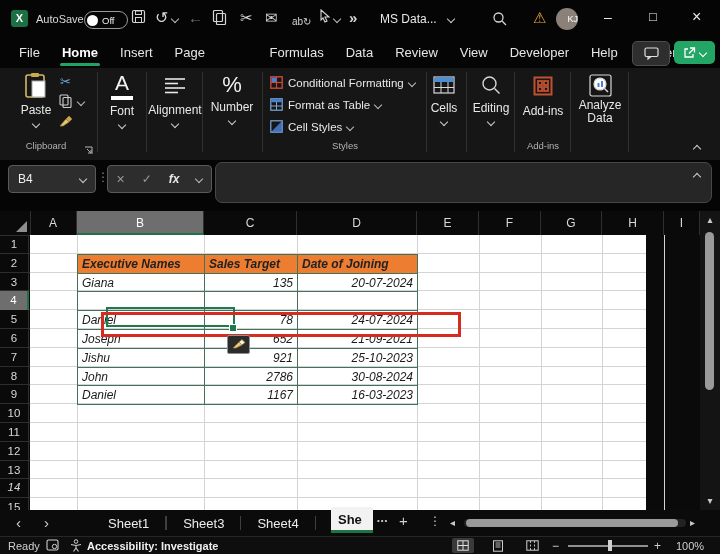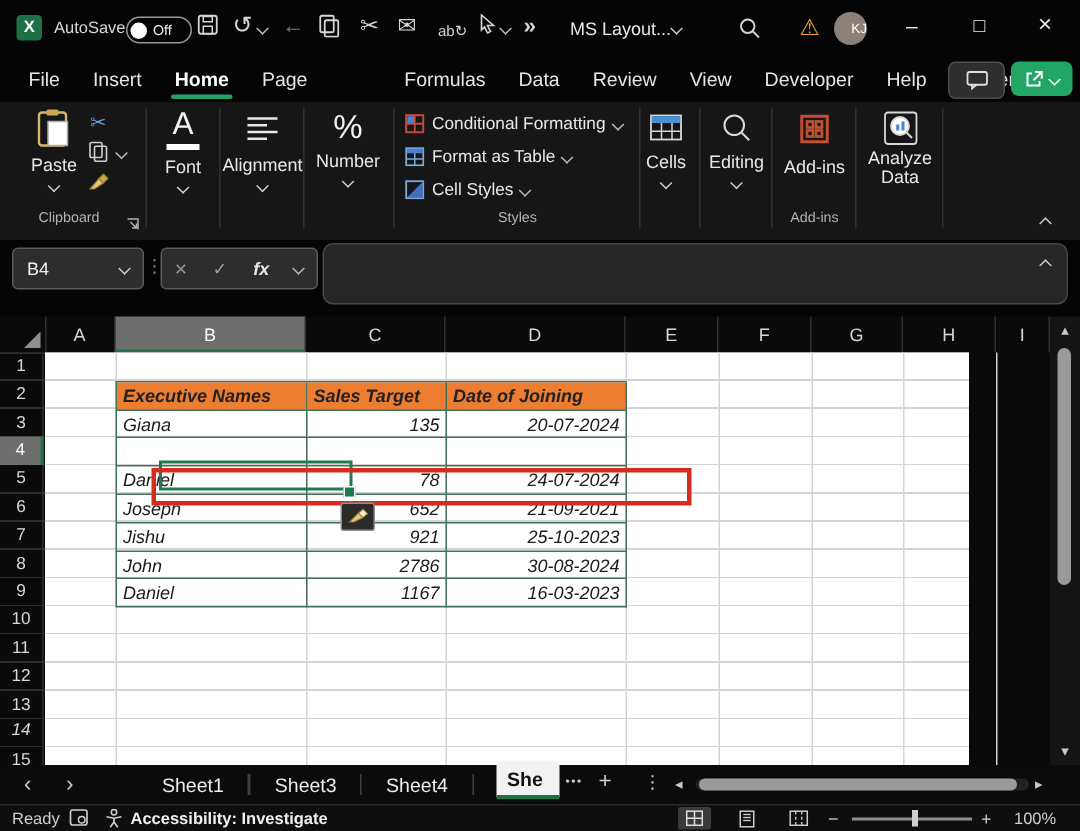--- a/index.html
+++ b/index.html
@@ -129,40 +129,40 @@
     <span class="qat" style="left:240px;">✂</span>
     <span class="qat" style="left:265px;">✉</span>
     <span class="qat" style="left:292px;font-size:10px;top:13px;">ab↻</span>
     <span class="qat" style="left:318px;">
       <svg width="13" height="14" viewBox="0 0 13 14">
           <polygon points="3,1 11,8 7,8 9,12 7,13 5,9 3,11" fill="none" stroke="#d5d5d5" stroke-width="1.1"></polygon>
         </svg>
     </span>
     <span class="qat chev" style="left:334px;top:16px;color:#bbb;"></span>
     <span class="qat" style="left:349px;font-weight:bold;">»</span>
-    <span class="abs" style="left:380px;top:12px;font-size:12px;color:#e8e8e8;">MS Layout...</span>
+    <span class="abs" style="left:380px;top:12px;font-size:12px;color:#e8e8e8;">MS Data...</span>
     <span class="abs chev" style="left:448px;top:16px;color:#ccc;"></span>
     <span class="abs" style="left:492px;top:11px;">
       <svg width="16" height="16" viewBox="0 0 16 16">
           <circle cx="6.5" cy="6.5" r="4.5" fill="none" stroke="#d5d5d5" stroke-width="1.3"></circle>
           <line x1="10" y1="10" x2="14" y2="14" stroke="#d5d5d5" stroke-width="1.3"></line>
         </svg>
     </span>
     <span class="abs" style="left:533px;top:9px;font-size:15px;color:#E8A33D;">⚠</span>
     <div id="avatar">KJ</div>
     <span class="abs" style="left:604px;top:9px;font-size:14px;color:#e8e8e8;">–</span>
     <span class="abs" style="left:649px;top:9px;font-size:13px;color:#e8e8e8;">□</span>
     <span class="abs" style="left:692px;top:8px;font-size:16px;color:#e8e8e8;">×</span>
   </div>
 
   <div id="tabrow">
     <div id="ribbon-tabs">
         <div class="rtab">File</div>
+        <div class="rtab active">Home</div>
         <div class="rtab">Insert</div>
-        <div class="rtab active">Home</div>
         <div class="rtab">Page Layout</div>
         <div class="rtab">Formulas</div>
         <div class="rtab">Data</div>
         <div class="rtab">Review</div>
         <div class="rtab">View</div>
         <div class="rtab">Developer</div>
         <div class="rtab">Help</div>
         <div class="rtab">Power Pivot</div>
       </div>
     <div id="comment-btn">

